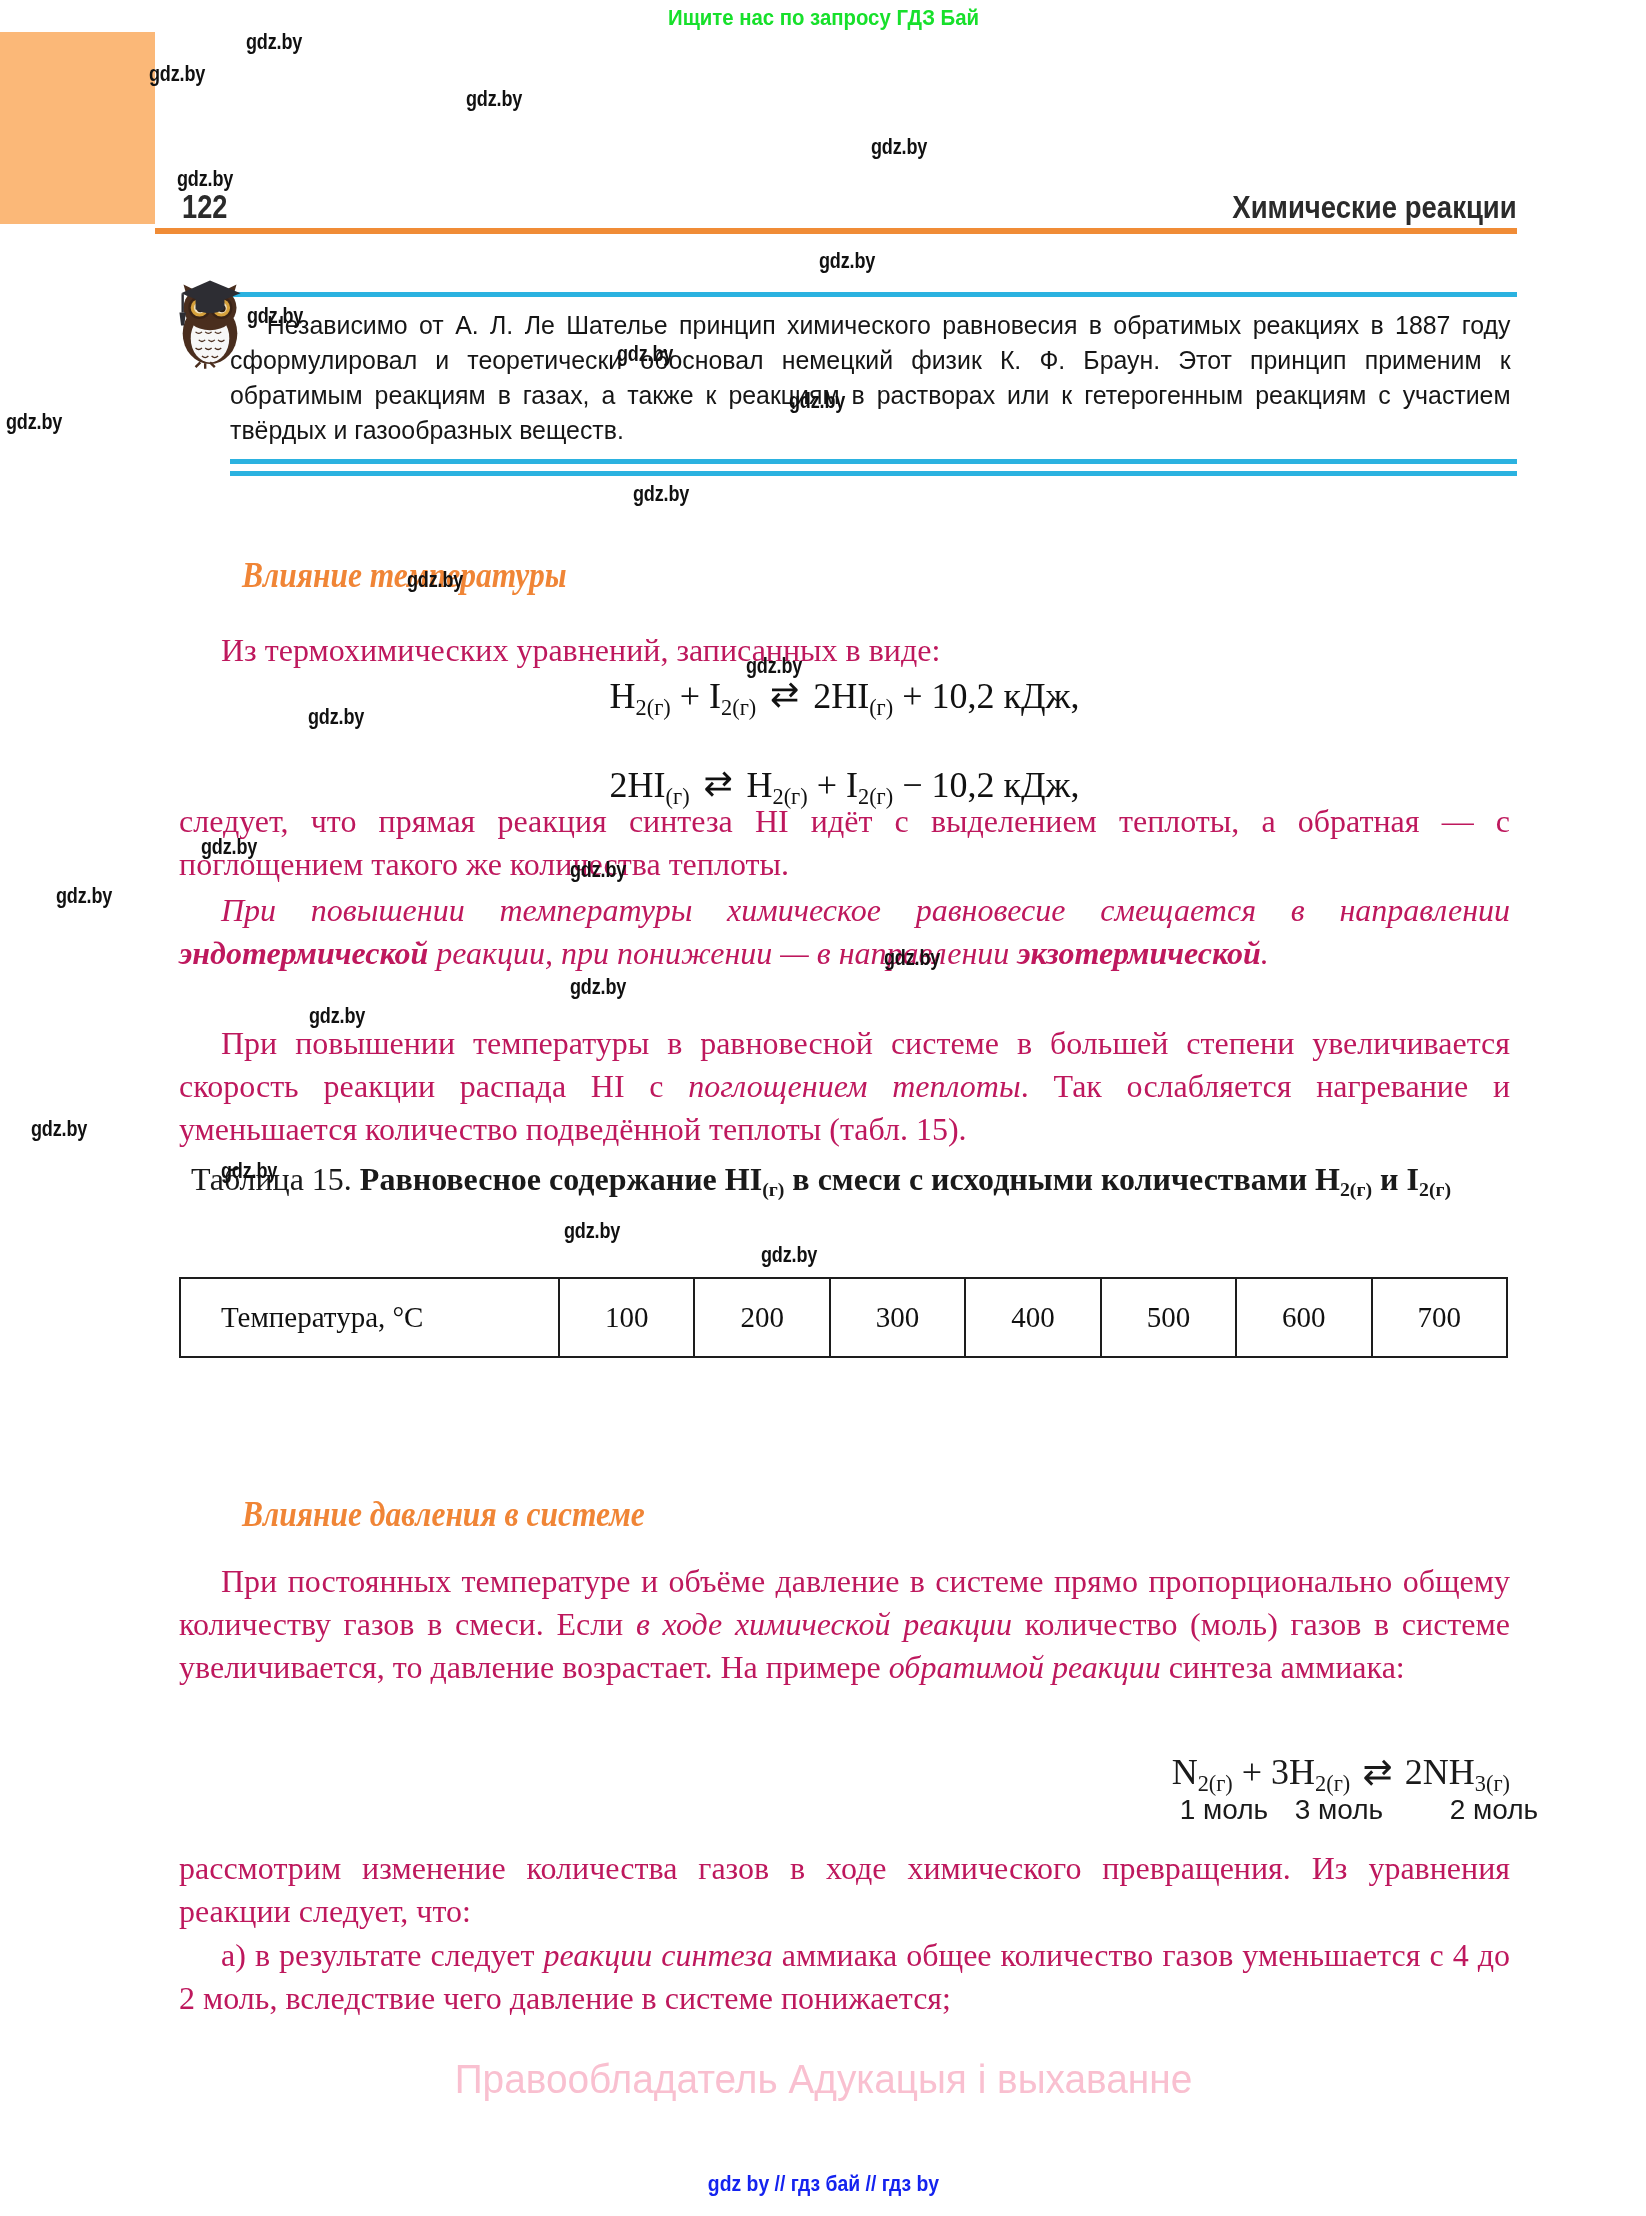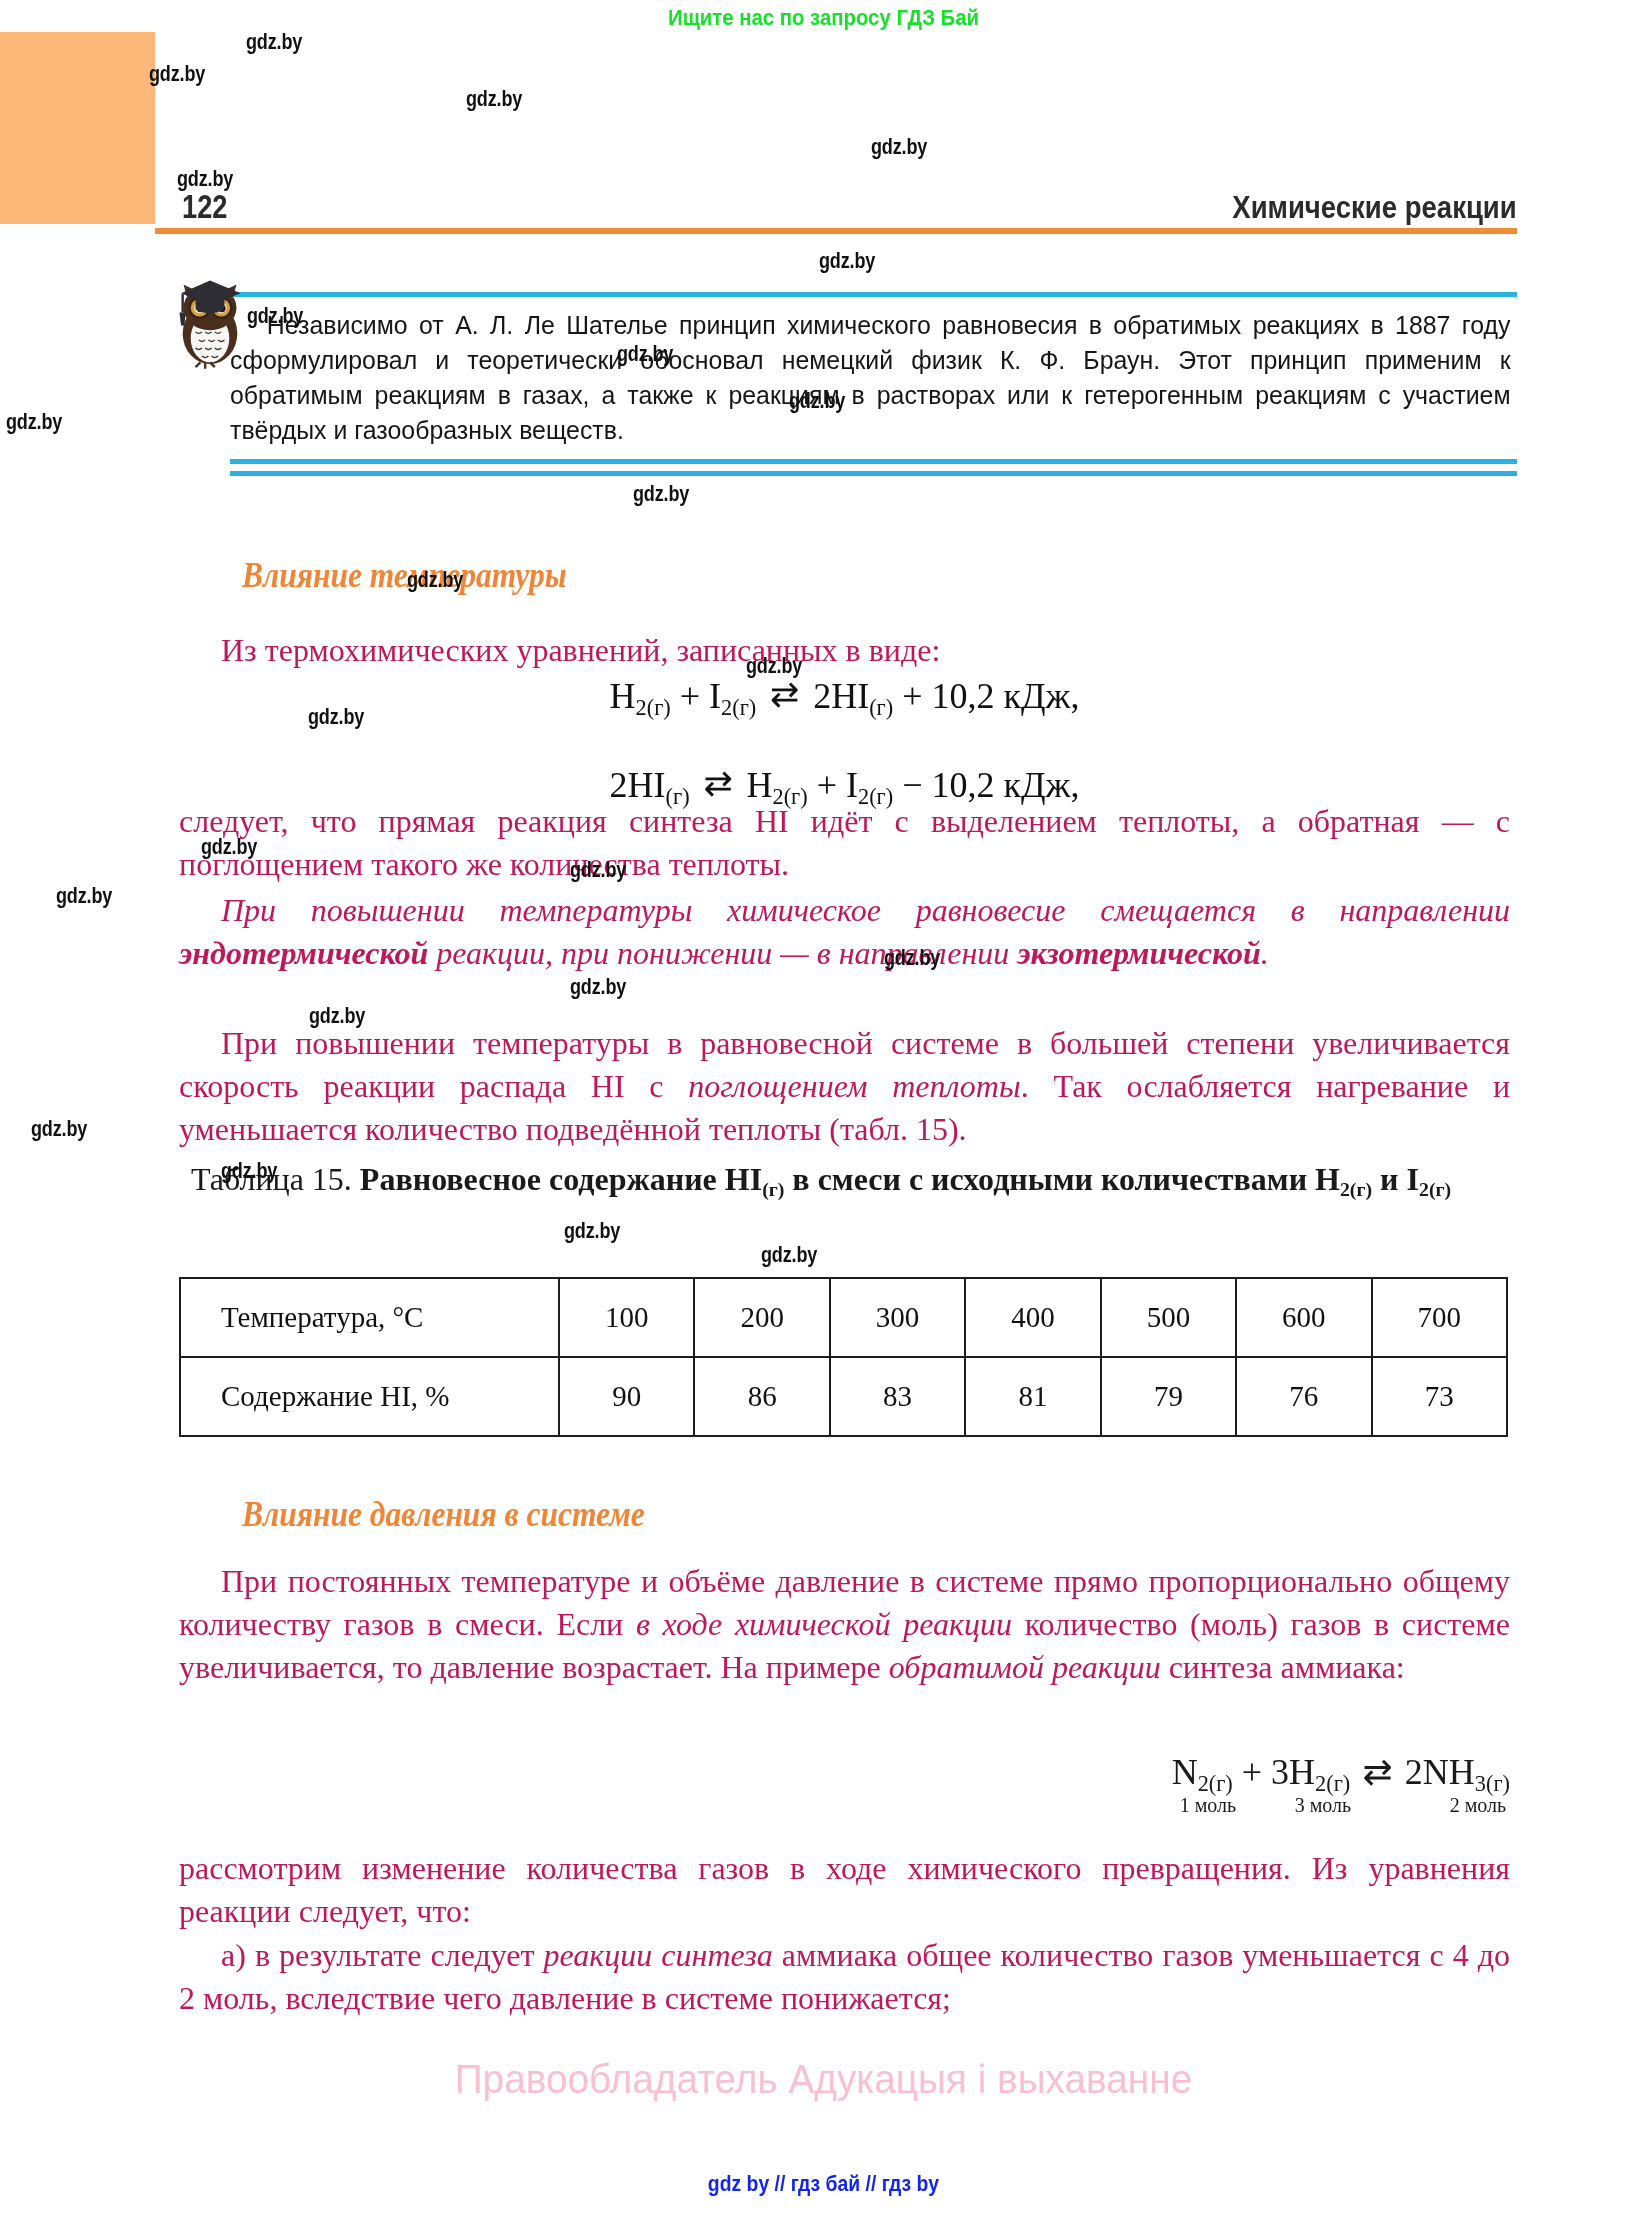--- a/index.html
+++ b/index.html
@@ -229,22 +229,22 @@
   .eqline {
     font-family: "Liberation Serif", serif;
     font-size: 36px;
     white-space: nowrap;
     display: inline-block;
   }
   .eqline sub { font-size: 0.62em; vertical-align: -0.32em; }
   .moles {
     display: block;
     position: relative;
-    font-family: Liberation Serif, serif;
-    font-size: 20px;
+    font-family: Liberation Sans, sans-serif;
+    font-size: 28px;
     margin-top: -3.2px;
     height: 24px;
   }
   .moles span { position: absolute; white-space: nowrap; }
 
   
   .tcap {
     position: absolute;
     left: 179px;
     width: 1338px;
@@ -378,30 +378,20 @@
   <tbody>
     <tr>
       <td class="rowlabel">Температура, °C</td>
       <td>100</td>
       <td>200</td>
       <td>300</td>
       <td>400</td>
       <td>500</td>
       <td>600</td>
       <td>700</td>
-    </tr>
-    <tr>
-      <td class="rowlabel">Содержание HI, %</td>
-      <td>90</td>
-      <td>86</td>
-      <td>83</td>
-      <td>81</td>
-      <td>79</td>
-      <td>76</td>
-      <td>73</td>
     </tr>
   </tbody>
 </table>
 
 <div class="subhead" style="top:1495px;">Влияние давления в системе</div>
 
 <div class="para ind" style="top:1560px;"><span>При постоянных температуре и объёме давление в системе прямо пропорционально общему количеству газов в смеси. Если </span><i>в ходе химической реакции</i><span> количество (моль) газов в системе увеличивается, то давление возрастает. На примере </span><i>обратимой реакции</i><span> синтеза аммиака:</span></div>
 
 <div class="eqwrap" style="top:1751px;">
   <div style="display:inline-block; position:relative;">

